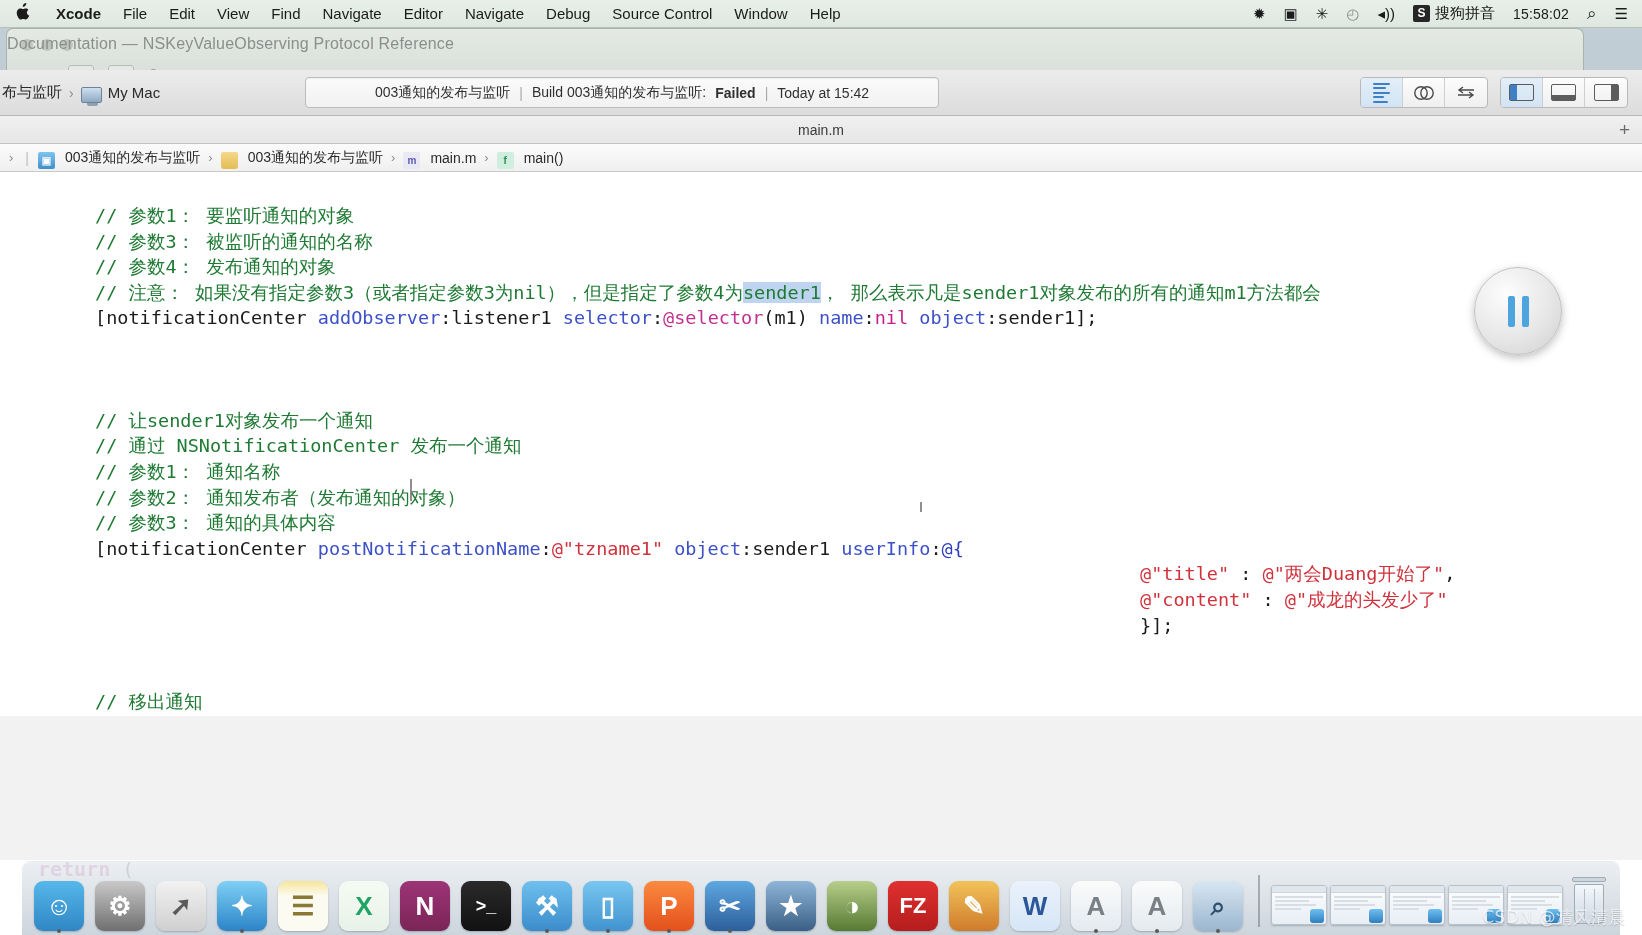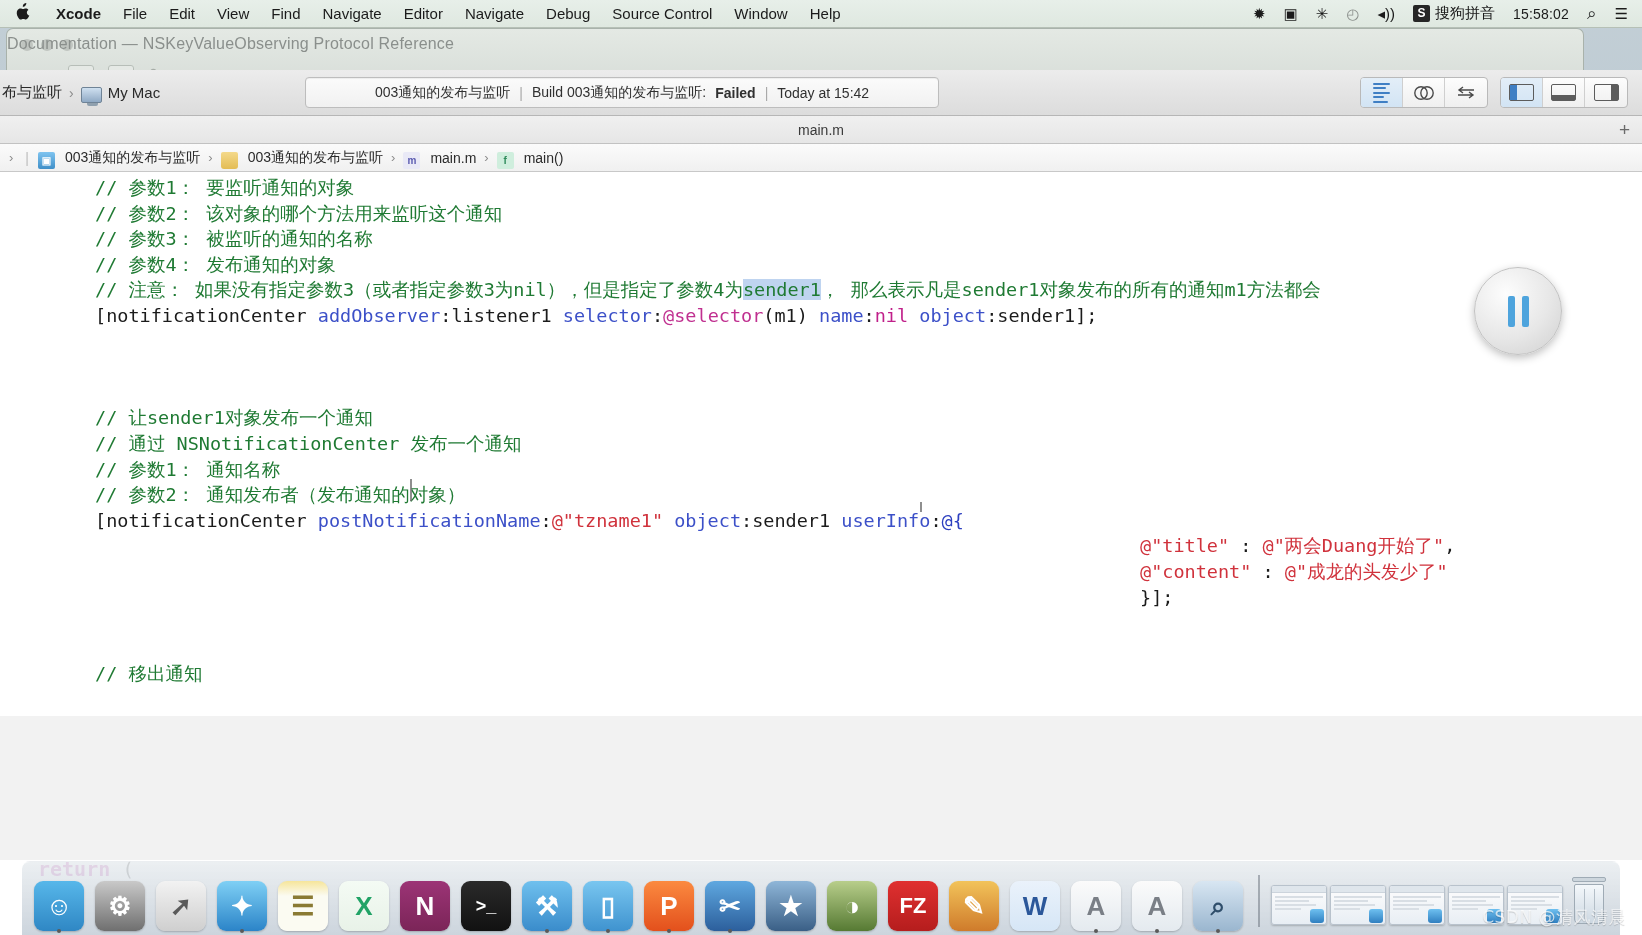--- a/index.html
+++ b/index.html
@@ -139,21 +139,21 @@
   .bi.proj { background: linear-gradient(180deg,#7fc4f0 0%,#3f8fc8 100%); }
   .bi.folder { background: linear-gradient(180deg,#f4d98a 0%,#e3bc55 100%); border-radius: 2px 2px 3px 3px; }
   .bi.m { background: #e9e9f6; color: #5b5bb0; }
   .bi.f { background: #cfeedd; color: #2f8b5b; }
 
   
   .editor {
     position: relative; background: #ffffff; height: 544px; overflow: hidden;
     font-family: "DejaVu Sans Mono", monospace;
     font-size: 18.5px; line-height: 25.6px;
-    padding: 3px 0 0 0;
+    padding: 31px 0 0 0;
   }
   .code-line { white-space: pre; padding-left: 95px; height: 25.6px; }
   .code-line.indent2 { padding-left: 125px; }
   .code-line.deep { padding-left: 1140px; }
   .cmt { color: #1f7a33; }
   .sel { background: #bfd4f0; }
   .plain { color: #1b1b1b; margin-top: 46px; }
   .kwmeth { color: #3c50c8; }
   .kwsel { color: #c03090; }
   .kwnil { color: #c0208a; }
@@ -350,32 +350,32 @@
       <div class="pause-hud">
         <span class="bars">
             <i></i>
             <i></i>
           </span>
       </div>
       <span class="caret" style="left:410px; top:307px;"></span>
       <span class="caret" style="left:920px; top:330px; height:10px;"></span>
       <div id="code-lines">
           <div class="code-line"><span class="cmt">// 参数1： 要监听通知的对象</span></div>
-          <div class="code-line"><span class="cmt">// 参数2： 该对象的哪个方法用来监听这个通知</span></div>
           <div class="code-line"><span class="cmt">// 参数3： 被监听的通知的名称</span></div>
           <div class="code-line"><span class="cmt">// 参数4： 发布通知的对象</span></div>
           <div class="code-line"><span class="cmt">// 注意： 如果没有指定参数3（或者指定参数3为nil），但是指定了参数4为</span><span class="cmt sel">sender1</span><span class="cmt">， 那么表示凡是sender1对象发布的所有的通知m1方法都会</span></div>
           <div class="code-line"><span class="plain">[notificationCenter </span><span class="kwmeth">addObserver</span><span class="plain">:listener1 </span><span class="kwmeth">selector</span><span class="plain">:</span><span class="kwsel">@selector</span><span class="plain">(m1) </span><span class="kwmeth">name</span><span class="plain">:</span><span class="kwnil">nil</span><span class="plain"> </span><span class="kwmeth">object</span><span class="plain">:sender1];</span></div>
           <div class="code-line">&nbsp;</div>
           <div class="code-line">&nbsp;</div>
           <div class="code-line">&nbsp;</div>
           <div class="code-line"><span class="cmt">// 让sender1对象发布一个通知</span></div>
           <div class="code-line"><span class="cmt">// 通过 NSNotificationCenter 发布一个通知</span></div>
           <div class="code-line"><span class="cmt">// 参数1： 通知名称</span></div>
           <div class="code-line"><span class="cmt">// 参数2： 通知发布者（发布通知的对象）</span></div>
+          <div class="code-line"><span class="cmt">// 参数3： 通知的具体内容</span></div>
           <div class="code-line"><span class="plain">[notificationCenter </span><span class="kwmeth">postNotificationName</span><span class="plain">:</span><span class="str">@"tzname1"</span><span class="plain"> </span><span class="kwmeth">object</span><span class="plain">:sender1 </span><span class="kwmeth">userInfo</span><span class="plain">:</span><span class="atsym">@{</span></div>
           <div class="code-line deep"><span class="str">@"title"</span><span class="plain"> : </span><span class="str">@"两会Duang开始了"</span><span class="plain">,</span></div>
           <div class="code-line deep"><span class="str">@"content"</span><span class="plain"> : </span><span class="str">@"成龙的头发少了"</span></div>
           <div class="code-line deep"><span class="plain">}];</span></div>
           <div class="code-line">&nbsp;</div>
           <div class="code-line">&nbsp;</div>
           <div class="code-line"><span class="cmt">// 移出通知</span></div>
         </div>
     </div>
   </div>

